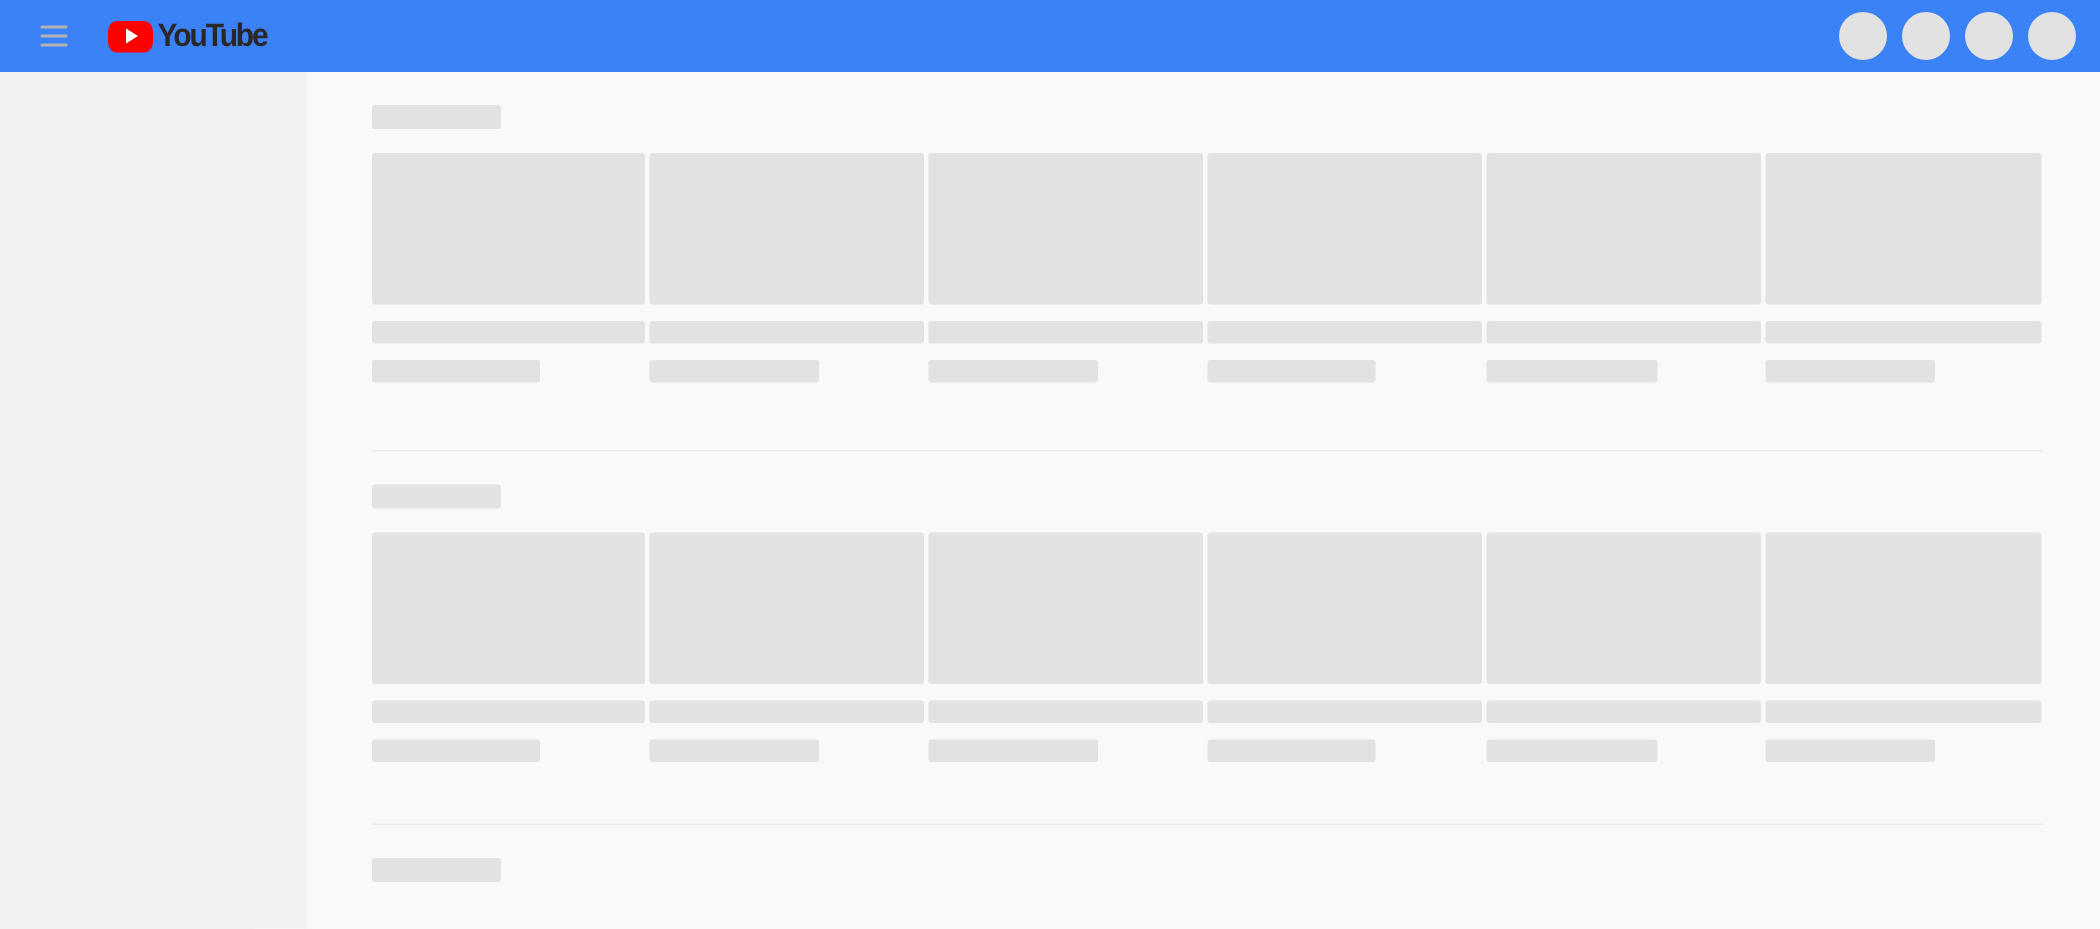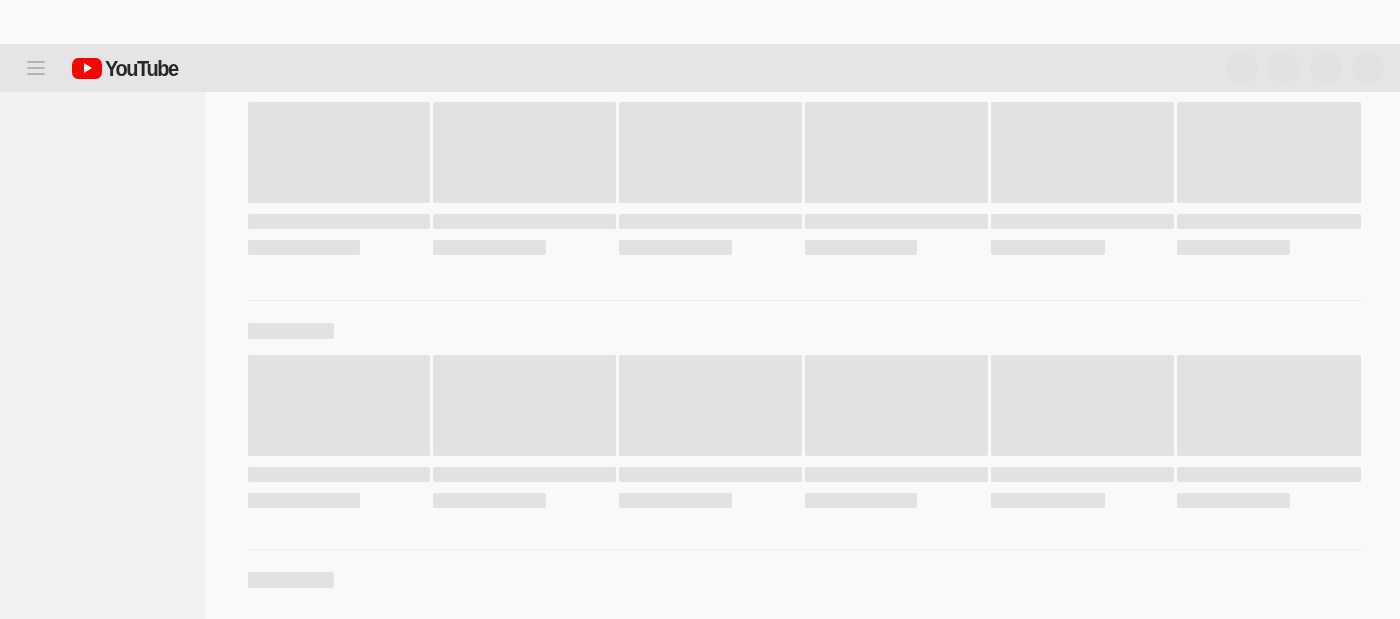--- a/index.html
+++ b/index.html
@@ -14,24 +14,23 @@
     font-family: "Liberation Sans", sans-serif;
     -webkit-font-smoothing: antialiased;
   }
 
   
   .masthead {
     position: absolute;
     top: 0; left: 0;
     width: 1400px;
     height: 48px;
-    background: #e5e5e5;
+    background: #3b82f6;
     display: flex;
     z-index: 10;
-    margin-top: 44px;
   }
   .masthead-start {
     display: flex;
     align-items: center;
     padding-left: 16px;
   }
   .guide-button {
     width: 40px;
     height: 40px;
     display: flex;

